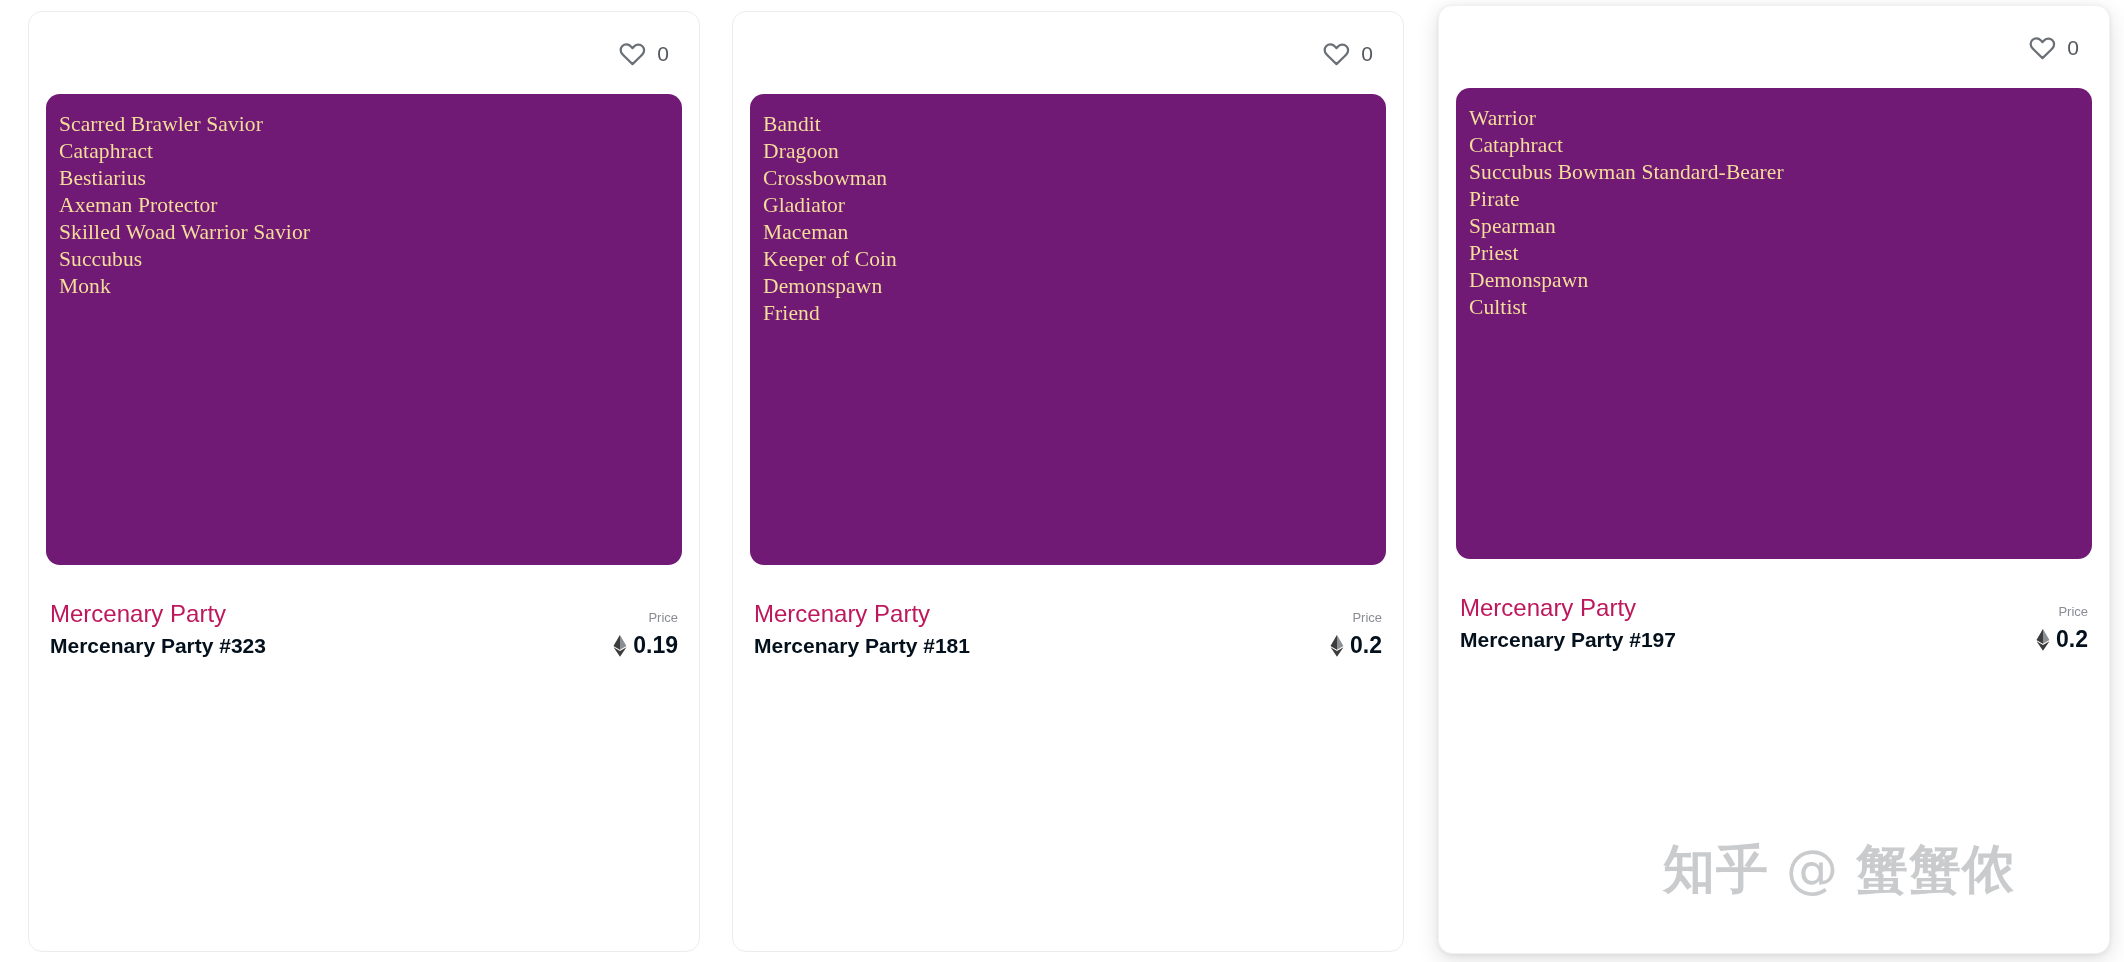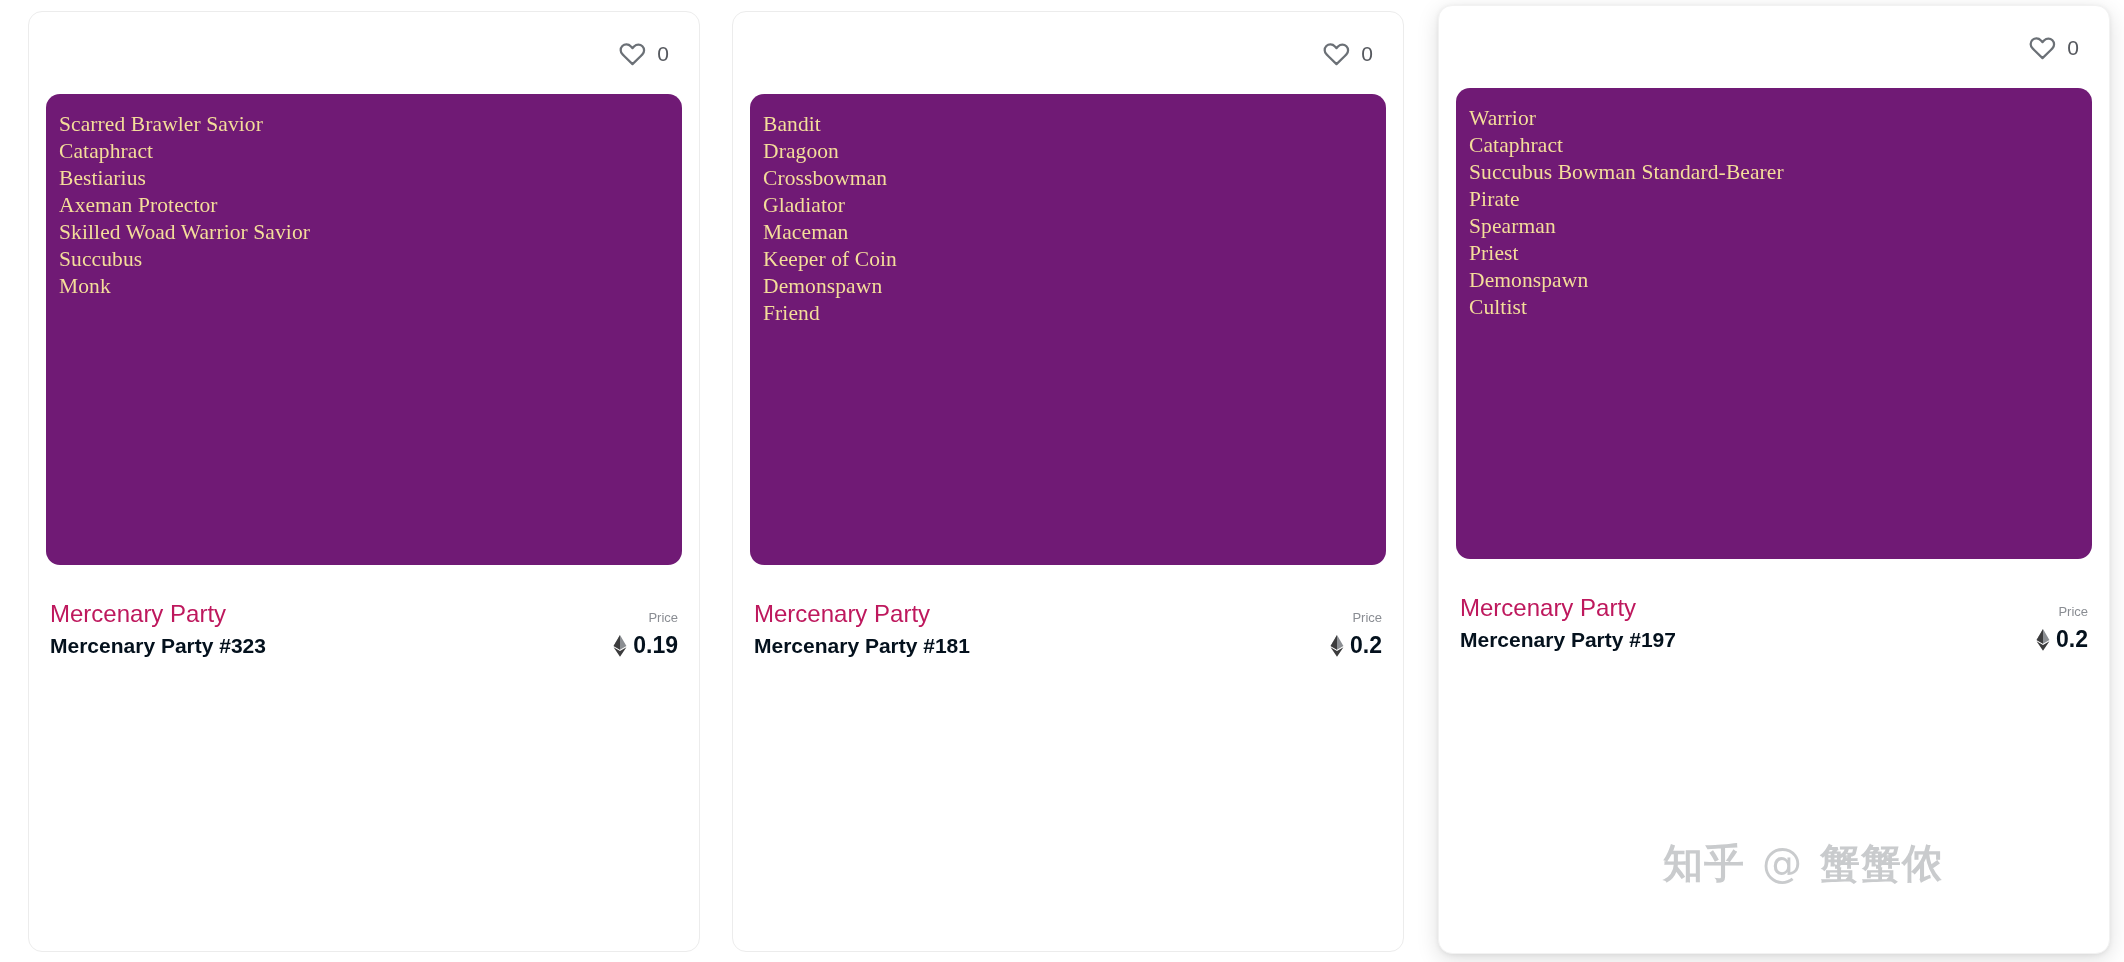--- a/index.html
+++ b/index.html
@@ -163,21 +163,21 @@
   
   #watermark {
     position: absolute;
     left: 1663px;
     top: 843px;
     display: flex;
     align-items: center;
     gap: 17px;
     color: #c9cbcd;
     font-family: "DejaVu Sans", sans-serif;
-    font-size: 40px;
+    font-size: 52px;
     line-height: 1;
     letter-spacing: 1px;
     z-index: 20;
     pointer-events: none;
     white-space: nowrap;
   }
   #watermark .wm-logo { font-weight: bold; }
   #watermark .wm-handle { font-weight: bold; }
 </style>
 </head>

